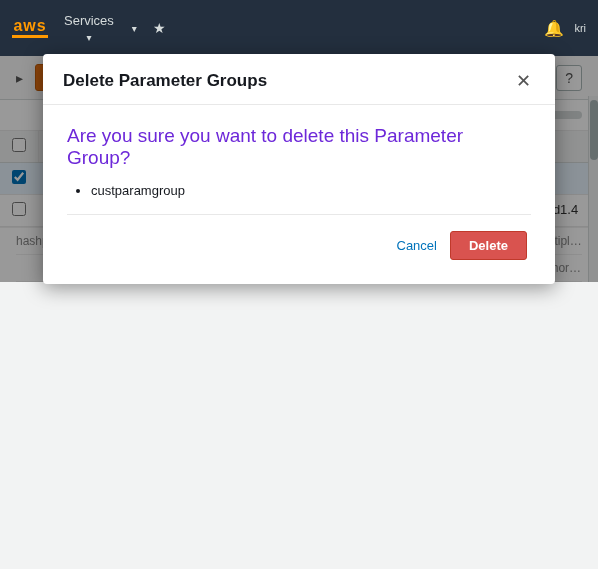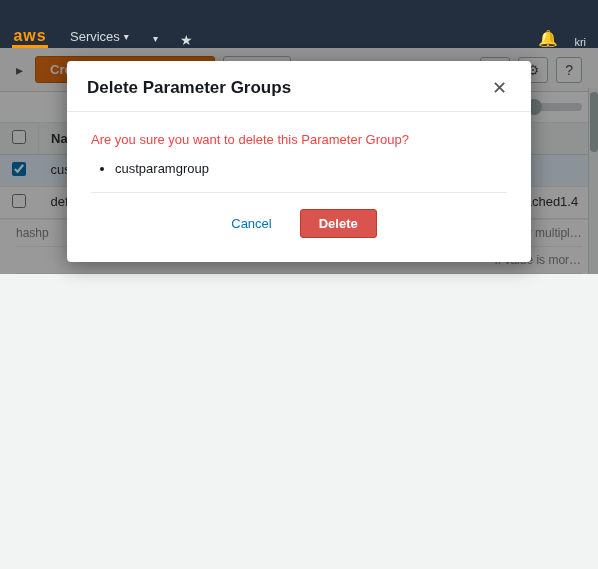--- a/index.html
+++ b/index.html
@@ -1,25 +1,25 @@
 <!DOCTYPE html>
 <html><head>
   <meta charset="utf-8">
   <style>
     * { box-sizing: border-box; margin: 0; padding: 0; }
     body { font-family: 'Amazon Ember', Arial, sans-serif; font-size: 13px; background: #f2f3f3; width: 598px; height: 569px; overflow: hidden; position: relative; }
 
     
     .top-nav {
       background: #232f3e;
-      height: 48px;
-      display: flex;
-      align-items: flex-end;
+      height: 56px;
+      display: flex;
+      align-items: center;
       padding: 0 12px;
-      gap: 12px;
+      gap: 6px;
       position: relative;
       z-index: 1;
     }
     .aws-logo {
       display: flex;
       flex-direction: column;
       align-items: center;
       margin-right: 4px;
     }
     .aws-logo-text {
@@ -36,20 +36,21 @@
       margin-top: 1px;
     }
     .nav-item {
       color: #d5dbdb;
       font-size: 13px;
       display: flex;
       align-items: center;
       gap: 4px;
       cursor: pointer;
       padding: 4px 6px;
+      flex-direction: column;
     }
     .nav-chevron { font-size: 10px; }
     .nav-spacer { flex: 1; }
     .nav-icon { color: #d5dbdb; font-size: 16px; margin: 0 4px; cursor: pointer; }
     .nav-user { color: #d5dbdb; font-size: 11px; cursor: pointer; }
     .nav-star { color: #d5dbdb; font-size: 14px; margin: 0 4px; cursor: pointer; }
 
     
     .main-content {
       background: #fff;
@@ -194,21 +195,21 @@
       display: flex;
       align-items: center;
       justify-content: center;
     }
 
     
     .modal {
       background: #fff;
       border-radius: 4px;
       box-shadow: 0 4px 20px rgba(0,0,0,0.4);
-      width: 464px;
+      width: 512px;
       max-width: 95%;
       padding: 0;
       position: relative;
     }
     .modal-header {
       padding: 16px 20px 12px;
       border-bottom: 1px solid #e8e8e8;
       display: flex;
       align-items: center;
       justify-content: space-between;
@@ -225,43 +226,43 @@
       font-weight: 400;
       line-height: 1;
       background: none;
       border: none;
       padding: 2px 4px;
     }
     .modal-body {
       padding: 20px 24px;
     }
     .modal-question {
-      color: #ef4444;
-      font-size: 13px;
+      color: #6d28d9;
+      font-size: 19px;
       margin-bottom: 14px;
     }
     .modal-list {
       list-style: disc;
       padding-left: 24px;
       margin-bottom: 16px;
     }
     .modal-list li {
       color: #16191f;
       font-size: 13px;
     }
     .modal-divider {
       border: none;
       border-top: 1px solid #e8e8e8;
       margin: 16px 0 16px;
     }
     .modal-footer {
       display: flex;
-      justify-content: center;
-      align-items: center;
-      gap: 18px;
+      justify-content: flex-end;
+      align-items: center;
+      gap: 3px;
       padding: 0 4px 4px;
     }
     .btn-cancel {
       background: transparent;
       border: none;
       color: #0073bb;
       font-size: 13px;
       cursor: pointer;
       padding: 6px 10px;
     }

